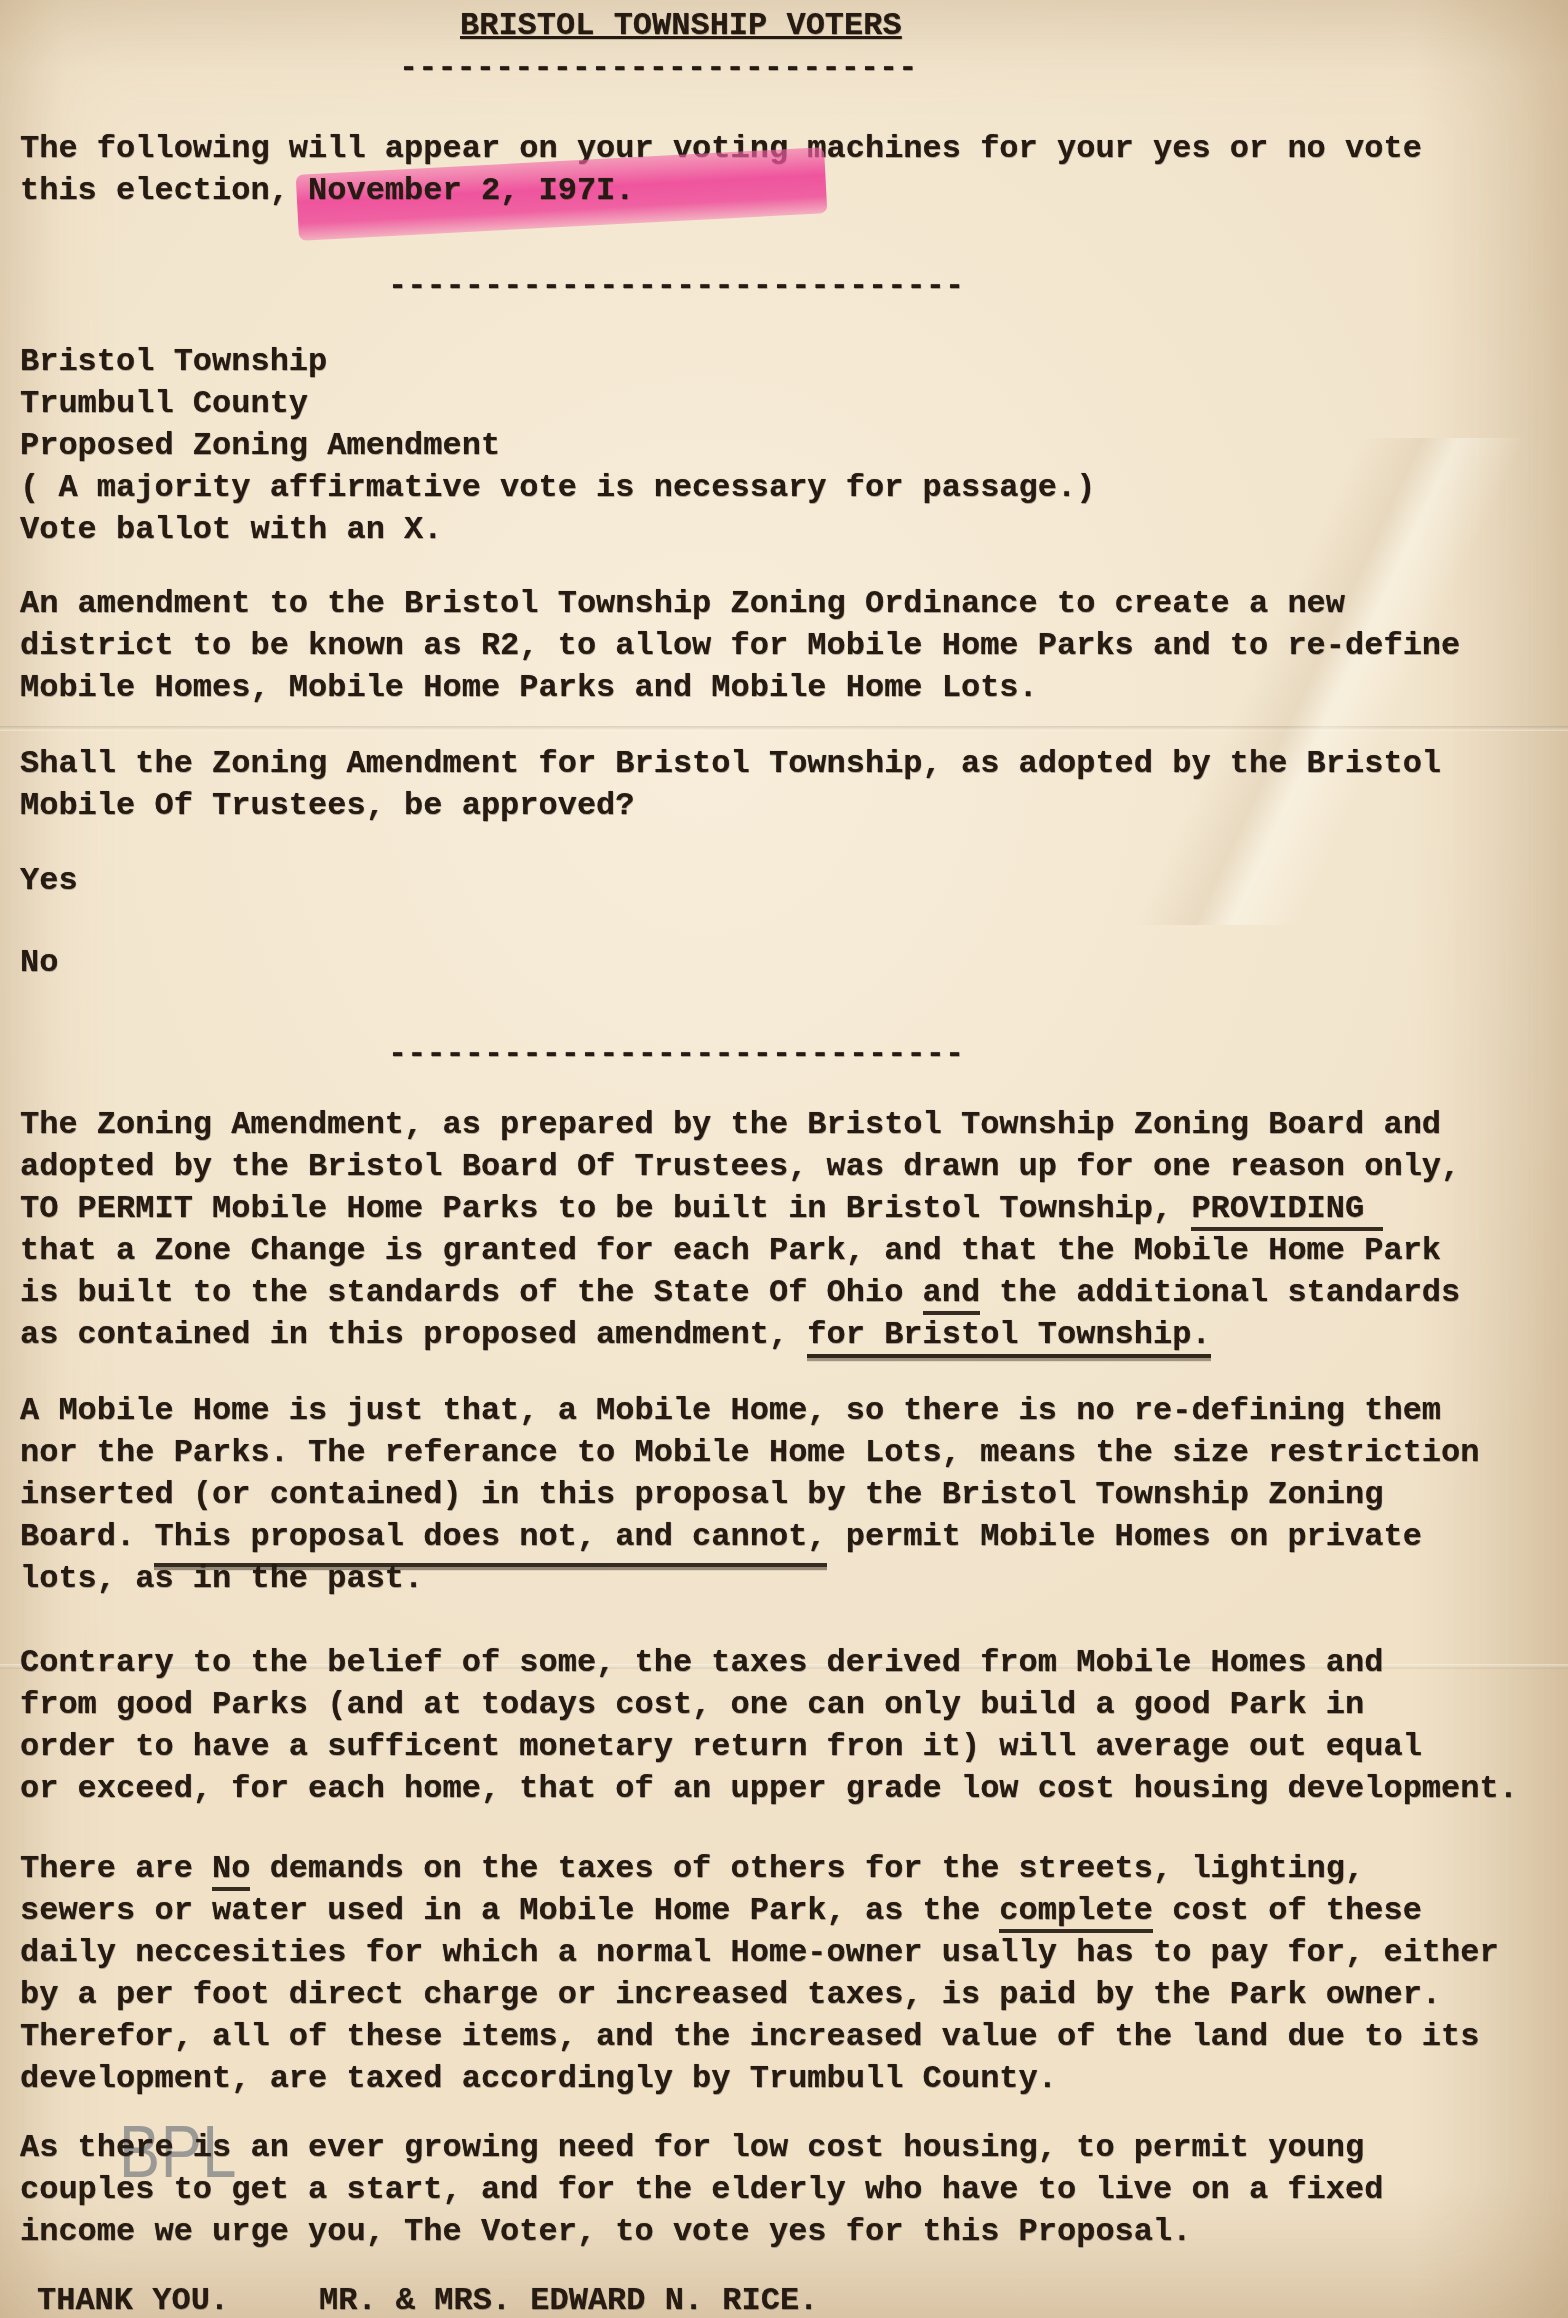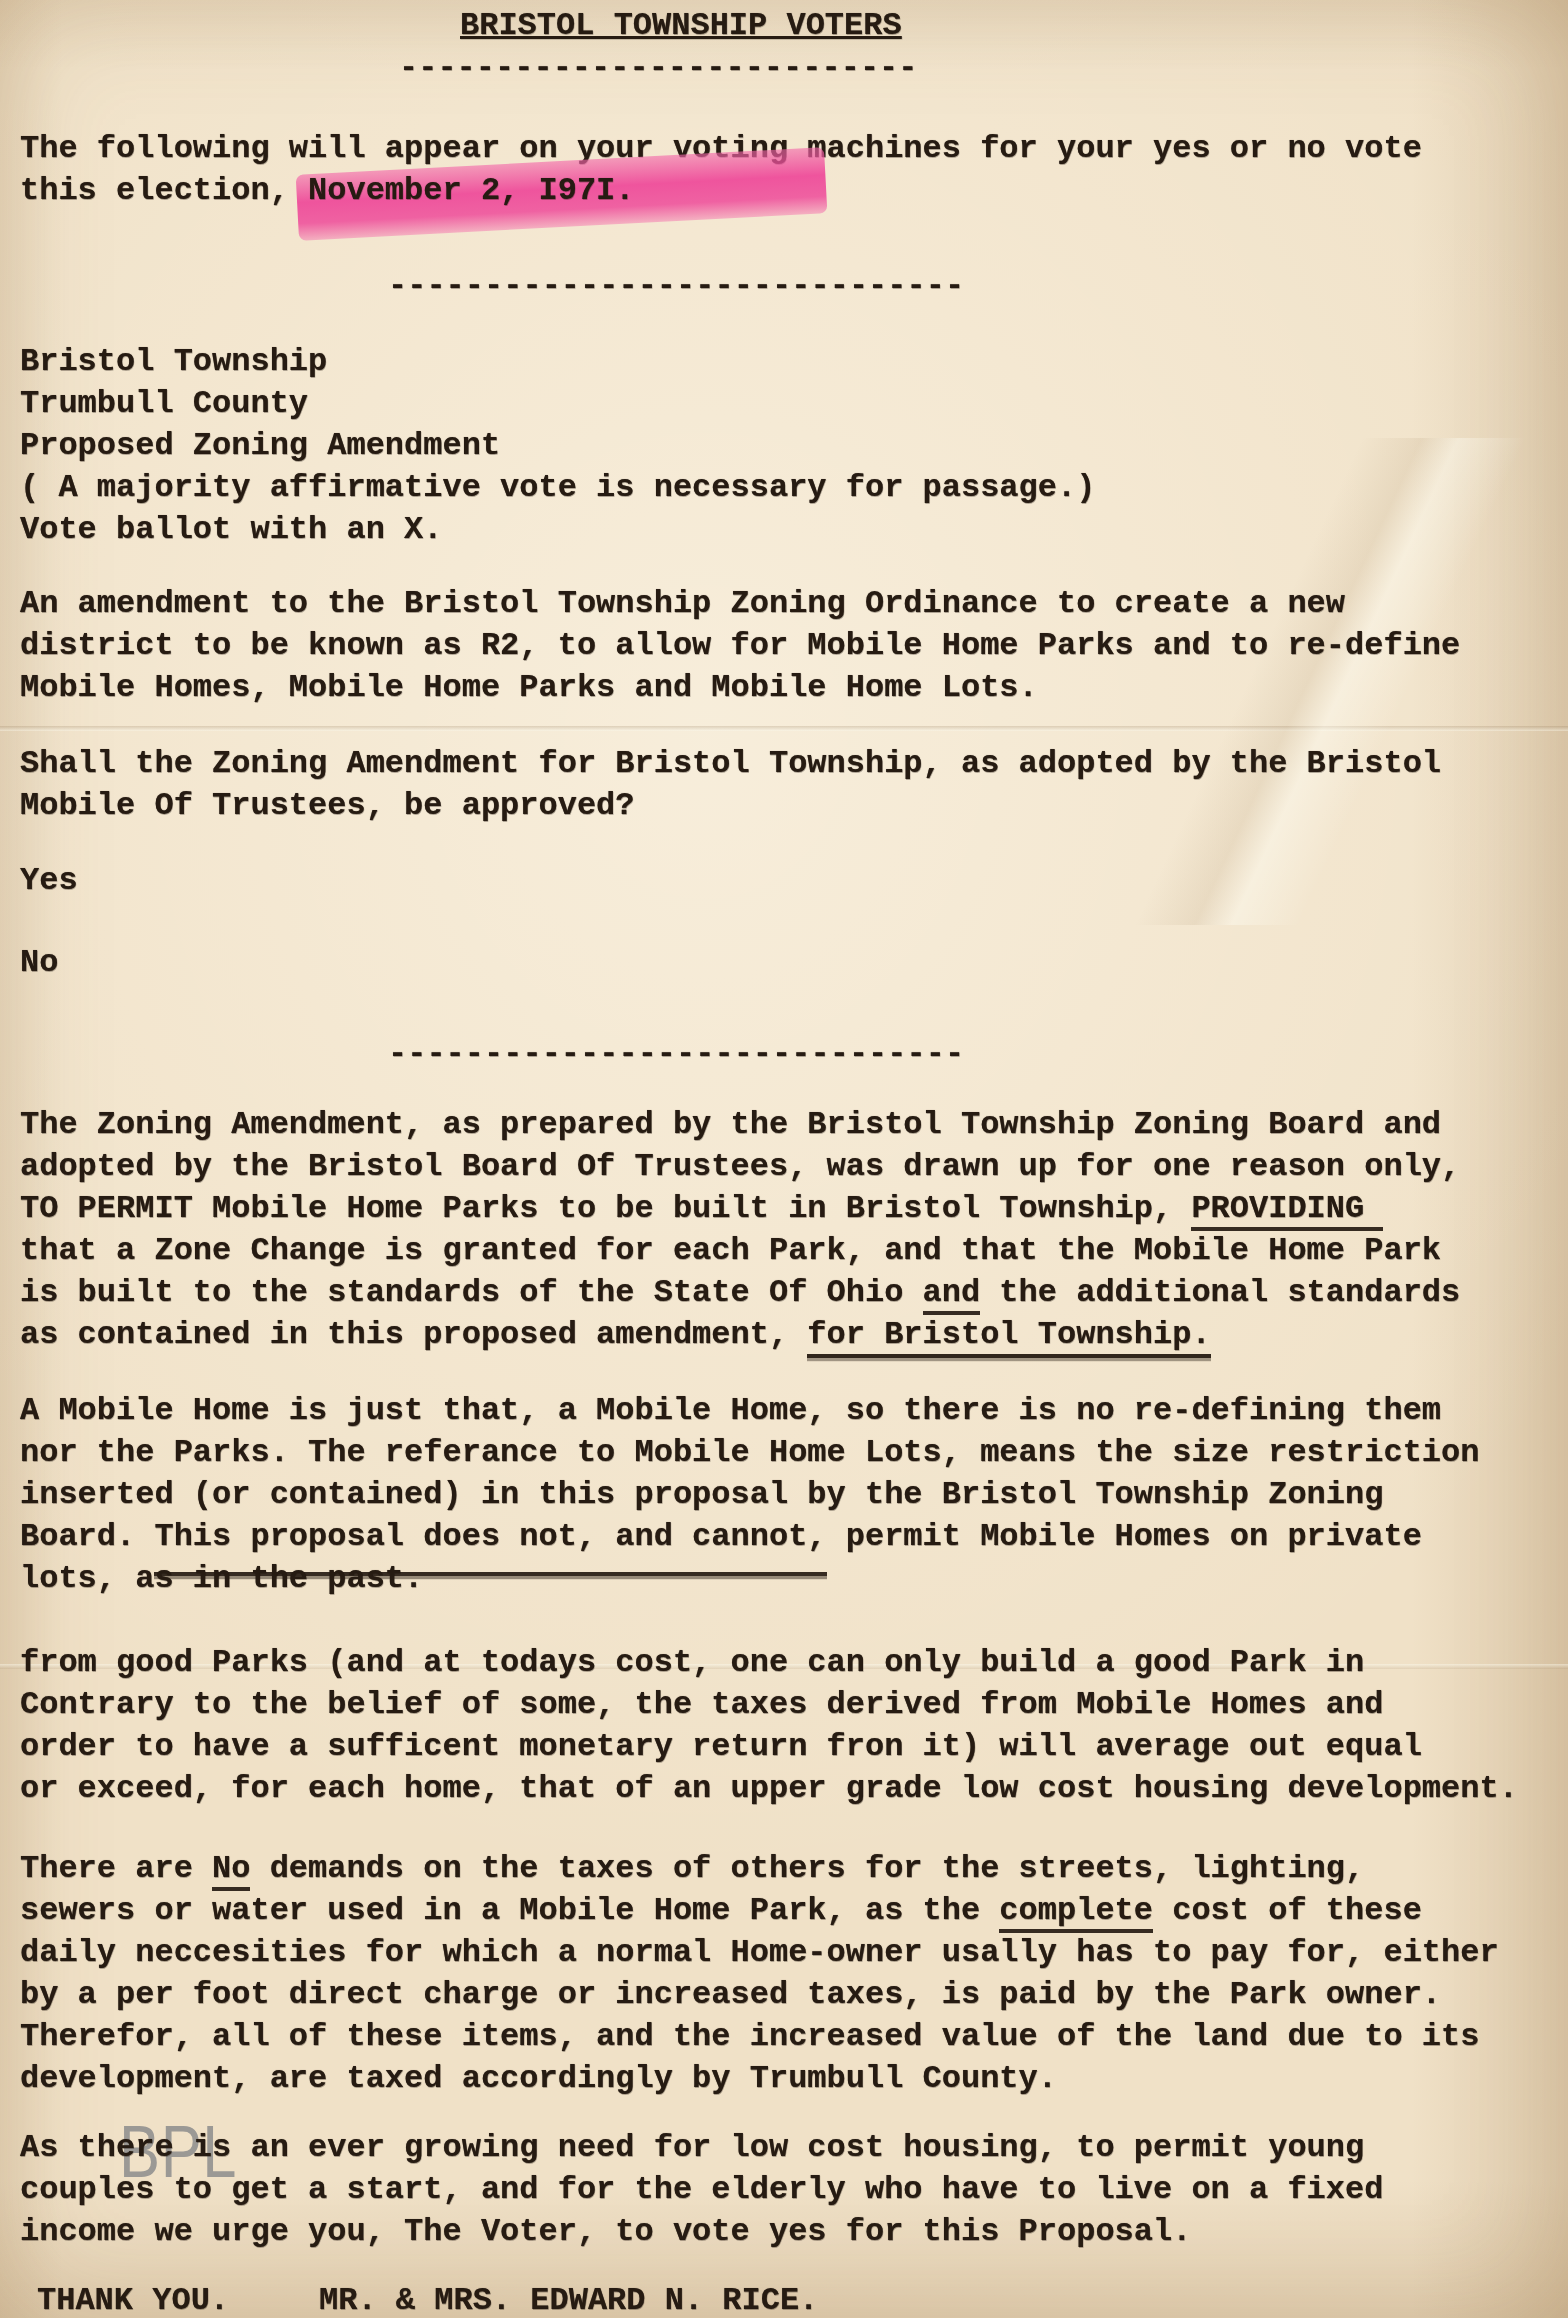--- a/index.html
+++ b/index.html
@@ -28,21 +28,21 @@
   .ink{
     position:absolute;
     color:#261b12;
     font-size:32px;line-height:42px;font-weight:bold;
     white-space:pre;
     text-shadow:0 0 0.8px rgba(30,20,12,.55), 0.5px 0.6px 0 rgba(30,20,12,.30);
   }
   .u{border-bottom:4px solid rgba(38,27,18,.92);padding-bottom:0;}
   .u-heavy{border-bottom:4.9px solid rgba(38,27,18,.95);padding-bottom:1px;
     box-shadow:0 3.2px 0 rgba(38,27,18,.40);}
-  .u-double{border-bottom:4px solid rgba(38,27,18,.92);padding-bottom:17px;
+  .u-double{border-bottom:4px solid rgba(38,27,18,.92);padding-bottom:8px;
     box-shadow:0 3.2px 0 rgba(38,27,18,.45);}
 
   .hl{position:relative;z-index:1;}
   .hl::before{
     content:"";position:absolute;z-index:-1;
     left:-11.4px;right:-191px;top:-10.6px;bottom:-18px;
     background:linear-gradient(to bottom,
       rgba(243,105,170,.62), rgba(238,64,150,.88) 42%,
       rgba(238,64,150,.80) 74%, rgba(244,120,176,.50));
     transform:rotate(-3deg);
@@ -87,21 +87,21 @@
 
     <div class="ink" style="top:860px;left:20px;">Yes</div>
     <div class="ink" style="top:942px;left:20px;">No</div>
 
     <div class="ink" style="top:1033px;left:388px;">------------------------------</div>
 
     <div class="ink" style="top:1104px;left:20px;"><div>The Zoning Amendment, as prepared by the Bristol Township Zoning Board and</div><div>adopted by the Bristol Board Of Trustees, was drawn up for one reason only,</div><div><span>TO PERMIT Mobile Home Parks to be built in Bristol Township, </span><span class="u">PROVIDING </span></div><div>that a Zone Change is granted for each Park, and that the Mobile Home Park</div><div><span>is built to the standards of the State Of Ohio </span><span class="u">and</span><span> the additional standards</span></div><div><span>as contained in this proposed amendment, </span><span class="u-heavy">for Bristol Township.</span></div></div>
 
     <div class="ink" style="top:1390px;left:20px;"><div>A Mobile Home is just that, a Mobile Home, so there is no re-defining them</div><div>nor the Parks. The referance to Mobile Home Lots, means the size restriction</div><div>inserted (or contained) in this proposal by the Bristol Township Zoning</div><div><span>Board. </span><span class="u-double">This proposal does not, and cannot,</span><span> permit Mobile Homes on private</span></div><div>lots, as in the past.</div></div>
 
-    <div class="ink" style="top:1642px;left:20px;"><div>from good Parks (and at todays cost, one can only build a good Park in</div><div>Contrary to the belief of some, the taxes derived from Mobile Homes and</div><div>order to have a sufficent monetary return fron it) will average out equal</div><div>or exceed, for each home, that of an upper grade low cost housing development.</div></div>
+    <div class="ink" style="top:1642px;left:20px;"><div>Contrary to the belief of some, the taxes derived from Mobile Homes and</div><div>from good Parks (and at todays cost, one can only build a good Park in</div><div>order to have a sufficent monetary return fron it) will average out equal</div><div>or exceed, for each home, that of an upper grade low cost housing development.</div></div>
 
     <div class="ink" style="top:1848px;left:20px;"><div><span>There are </span><span class="u">No</span><span> demands on the taxes of others for the streets, lighting,</span></div><div><span>sewers or water used in a Mobile Home Park, as the </span><span class="u">complete</span><span> cost of these</span></div><div>daily neccesities for which a normal Home-owner usally has to pay for, either</div><div>by a per foot direct charge or increased taxes, is paid by the Park owner.</div><div>Therefor, all of these items, and the increased value of the land due to its</div><div>development, are taxed accordingly by Trumbull County.</div></div>
 
     <div class="ink" style="top:2127px;left:20px;"><div>As there is an ever growing need for low cost housing, to permit young</div><div>couples to get a start, and for the elderly who have to live on a fixed</div><div>income we urge you, The Voter, to vote yes for this Proposal.</div></div>
 
     <div class="ink" style="top:2280px;left:37px;"><span>THANK YOU.</span><span class="sig-right">MR. &amp; MRS. EDWARD N. RICE.</span></div>
 
   </div>
 </div>
 

